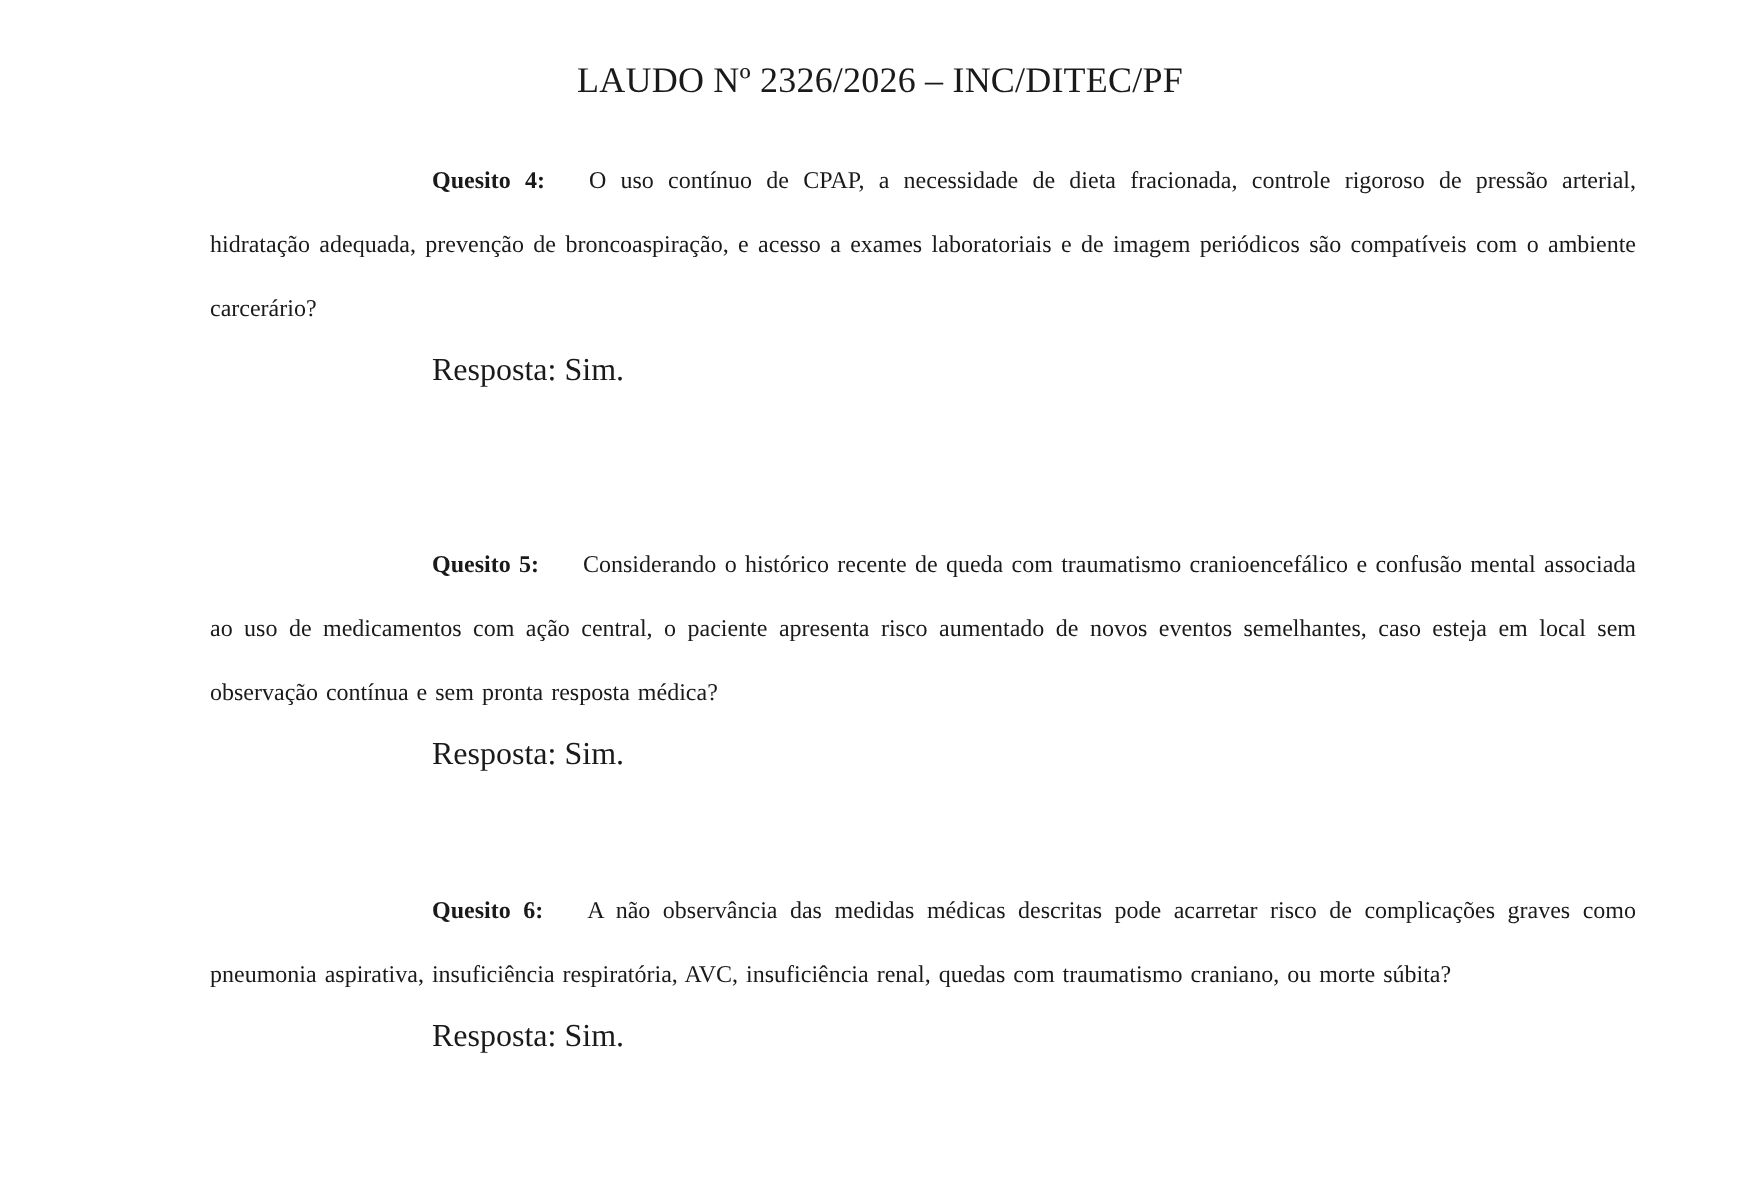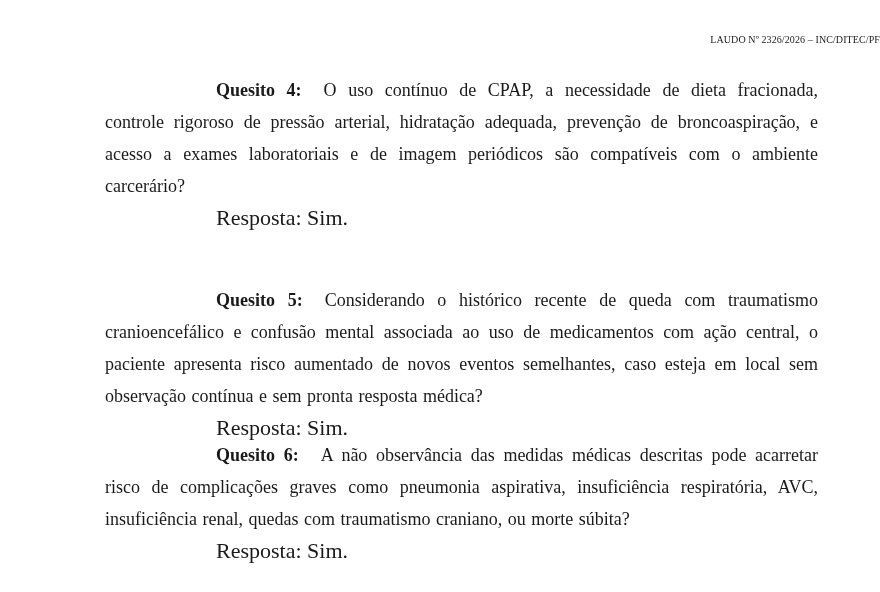--- a/index.html
+++ b/index.html
@@ -13,50 +13,50 @@
       overflow: hidden;
       position: relative;
       font-family: "Liberation Serif", "DejaVu Serif", serif;
       color: #1a1a1a;
     }
     .page-header {
       position: absolute;
       top: 29px;
       left: 0;
       width: 880px;
-      text-align: right;
-      font-size: 10px;
+      text-align: center;
+      font-size: 18px;
       line-height: 22px;
       letter-spacing: 0.1px;
     }
     .question {
       position: absolute;
       left: 105px;
       width: 713px;
     }
     .question-body {
-      font-size: 18px;
+      font-size: 12px;
       line-height: 32px;
       text-align: justify;
       text-indent: 111px;
       margin: 0;
       word-spacing: 1px;
     }
     .question-label {
       font-weight: bold;
       margin-right: 22px;
     }
     .answer {
-      font-size: 22px;
+      font-size: 16px;
       line-height: 32px;
       margin: 0;
       padding-left: 111px;
     }
     #q4 { top: 74px; }
-    #q5 { top: 284px; }
+    #q5 { top: 266px; }
     #q6 { top: 439px; }
   </style>
 </head>
 <body>
 
 <div class="page-header">LAUDO Nº 2326/2026 – INC/DITEC/PF</div>
 
 <div class="question" id="q4">
   <p class="question-body"><span class="question-label">Quesito 4:</span><span>O uso contínuo de CPAP, a necessidade de dieta fracionada, controle rigoroso de pressão arterial, hidratação adequada, prevenção de broncoaspiração, e acesso a exames laboratoriais e de imagem periódicos são compatíveis com o ambiente carcerário?</span></p>
   <p class="answer">Resposta: Sim.</p>

